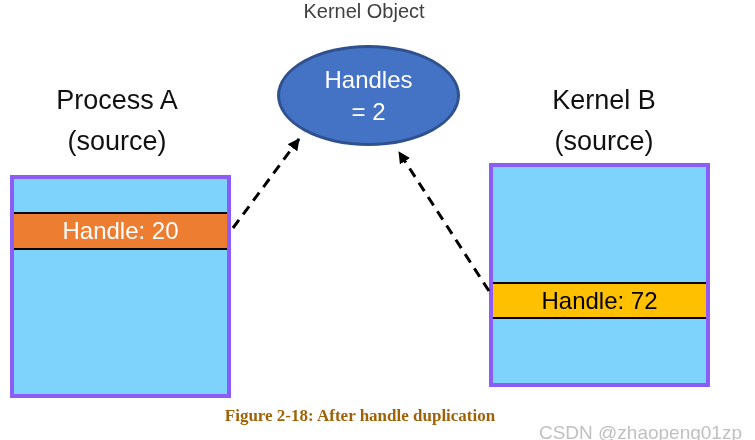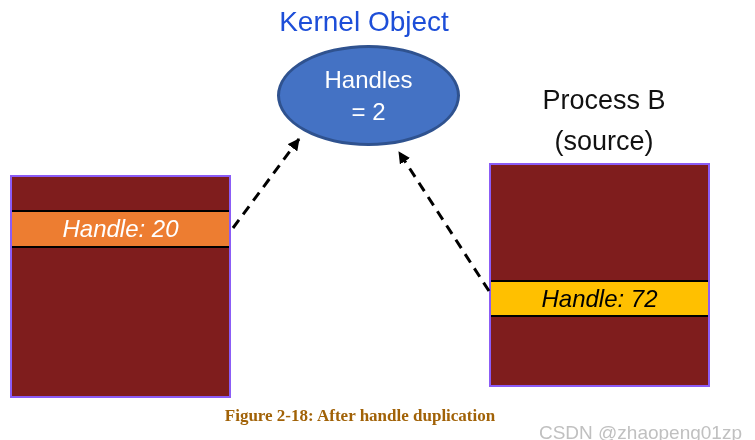--- a/index.html
+++ b/index.html
@@ -6,25 +6,25 @@
   body { font-family: "Liberation Sans", sans-serif; }
   .canvas {
     position: relative;
     width: 755px;
     height: 440px;
     background: #ffffff;
     overflow: hidden;
   }
   .diagram-title {
     position: absolute;
-    top: 6px;
+    top: 0;
     left: 364px;
     transform: translateX(-50%);
-    font-size: 28px;
-    color: #1d4ed8;
+    font-size: 20px;
+    color: #404040;
     white-space: nowrap;
   }
   .kernel-ellipse {
     position: absolute;
     left: 277px;
     top: 45px;
     width: 183px;
     height: 101px;
     box-sizing: border-box;
     background: var(--kernel-fill, #4472C4);
@@ -45,23 +45,22 @@
     font-size: 27px;
     line-height: 1.5;
     color: #111111;
     white-space: nowrap;
   }
   .proc-label.a { left: 117px; top: 80px; }
   .proc-label.b { left: 604px; top: 80px; }
   .proc-box {
     position: absolute;
     box-sizing: border-box;
-    background: #7f1d1d;
-    border: 2px solid #8b5cf6;
-    font-style: italic;
+    background: #7dd3fc;
+    border: 4px solid #8b5cf6;
   }
   .proc-box.a { left: 10px;  top: 175px; width: 221px; height: 223px; }
   .proc-box.b { left: 489px; top: 163px; width: 221px; height: 224px; }
   .handle-band {
     position: absolute;
     left: 0; right: 0;
     box-sizing: border-box;
     border-top: 2px solid #000000;
     border-bottom: 2px solid #000000;
     display: flex;
@@ -119,23 +118,27 @@
 
 <div class="canvas">
 
   <div class="diagram-title">Kernel Object</div>
 
   <div class="kernel-ellipse">
     <span>Handles</span>
     <span>= 2</span>
   </div>
 
+  <div class="proc-label a">
+    <span>Process A</span><br>
+    <span>(source)</span>
+  </div>
 
   <div class="proc-label b">
-    <span>Process B</span><br>
+    <span>Kernel B</span><br>
     <span>(source)</span>
   </div>
 
   <div class="proc-box a">
     <div class="handle-band a">Handle: 20</div>
   </div>
 
   <div class="proc-box b">
     <div class="handle-band b">Handle: 72</div>
   </div>

